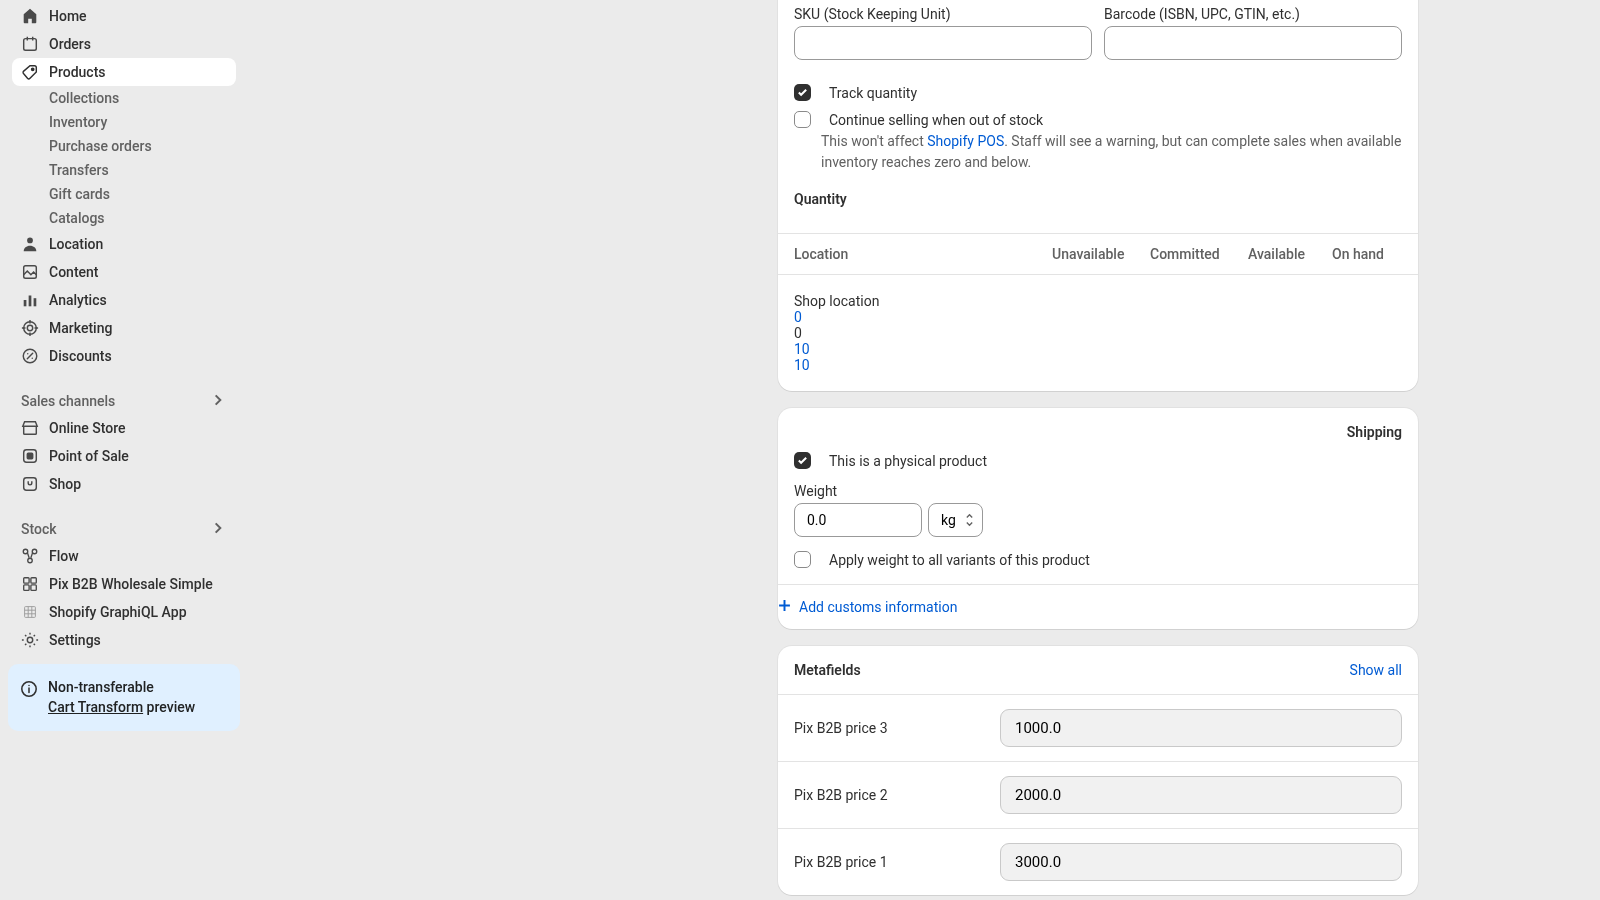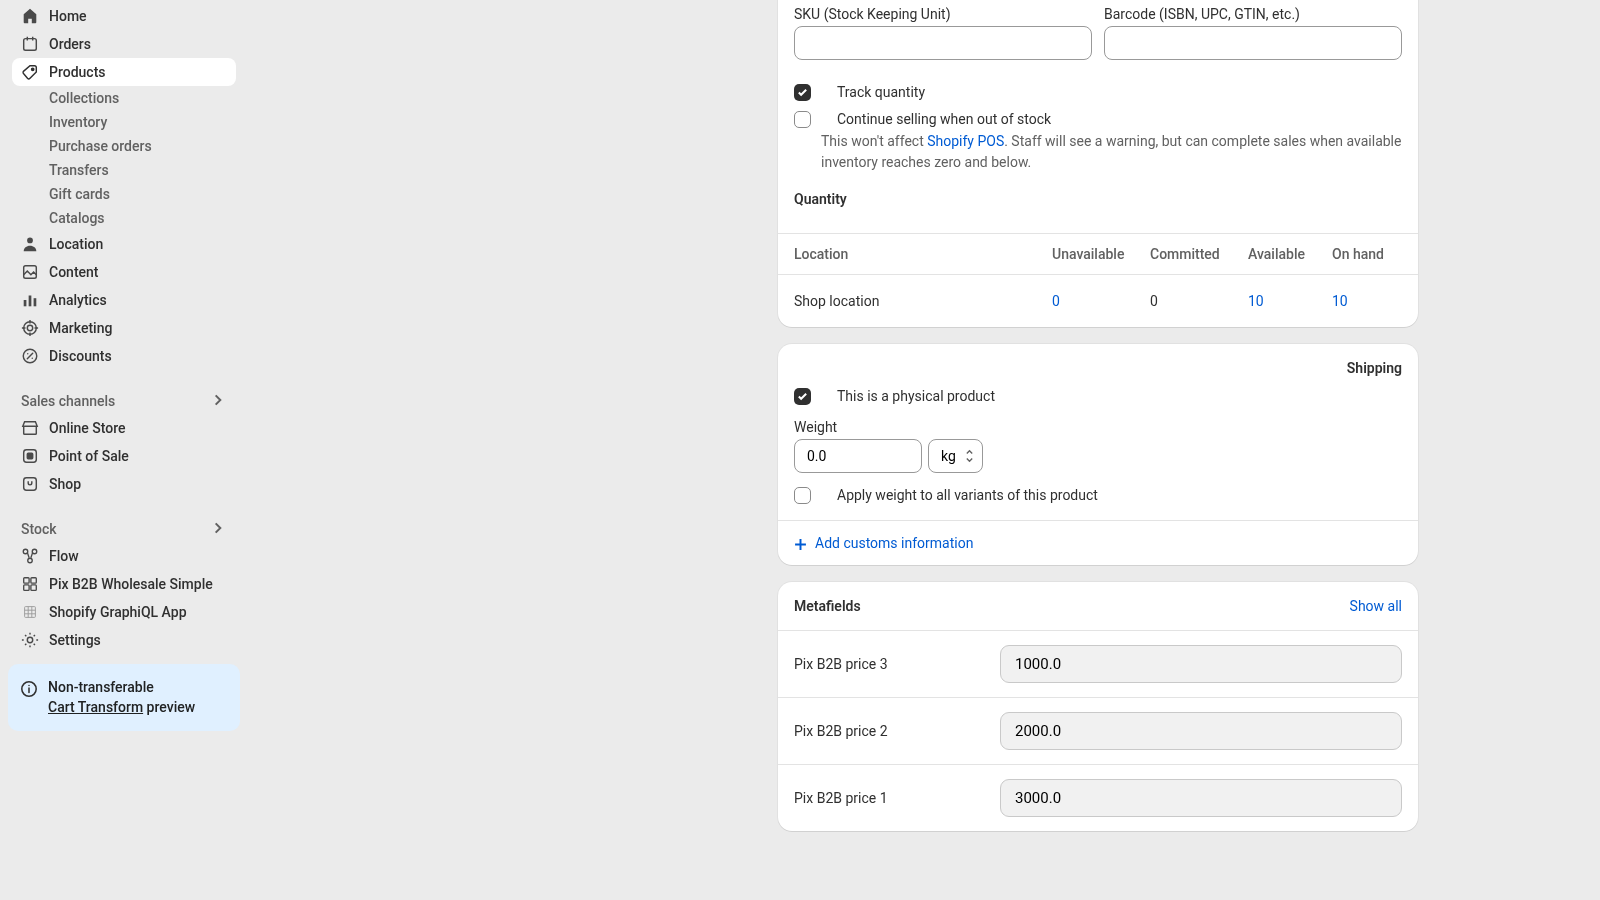--- a/index.html
+++ b/index.html
@@ -136,22 +136,22 @@
   height: 34px;
   border: 1px solid #999;
   border-radius: 8px;
   padding: 0 10px;
   font-size: 14px;
   background: #fff;
 }
 
 .checkbox-row {
   display: flex;
-  align-items: flex-start;
-  gap: 26px;
+  align-items: center;
+  gap: 18px;
   margin-top: 18px;
 }
 .chk {
   width: 17px;
   height: 17px;
   border-radius: 5px;
   flex-shrink: 0;
   display: flex;
   align-items: center;
   justify-content: center;
@@ -188,20 +188,21 @@
   font-weight: 550;
 }
 .col-loc { flex: 1; }
 .col-h { width: 98px; text-align: left; }
 .qty-row {
   display: flex;
   border-top: 1px solid #e3e3e3;
   padding: 18px 16px;
   font-size: 14px;
   color: #303030;
+  flex-direction: column;
 }
 .qty-row .link { color: #005bd3; cursor: pointer; }
 
 
 .section-title {
   font-size: 14px;
   font-weight: 650;
   color: #303030;
   text-align: right;
 }
@@ -249,23 +250,23 @@
   flex-direction: column;
   gap: 1px;
 }
 .unit-caret svg { width: 9px; height: 6px; }
 
 .card-divider {
   border-top: 1px solid #e3e3e3;
 }
 .add-customs {
   display: flex;
-  align-items: flex-end;
+  align-items: flex-start;
   gap: 8px;
-  padding: 14px 16px;
+  padding: 14px 0;
   color: #005bd3;
   font-size: 14px;
   cursor: pointer;
 }
 .add-customs svg { width: 13px; height: 13px; }
 
 
 .mf-head {
   display: flex;
   justify-content: space-between;

